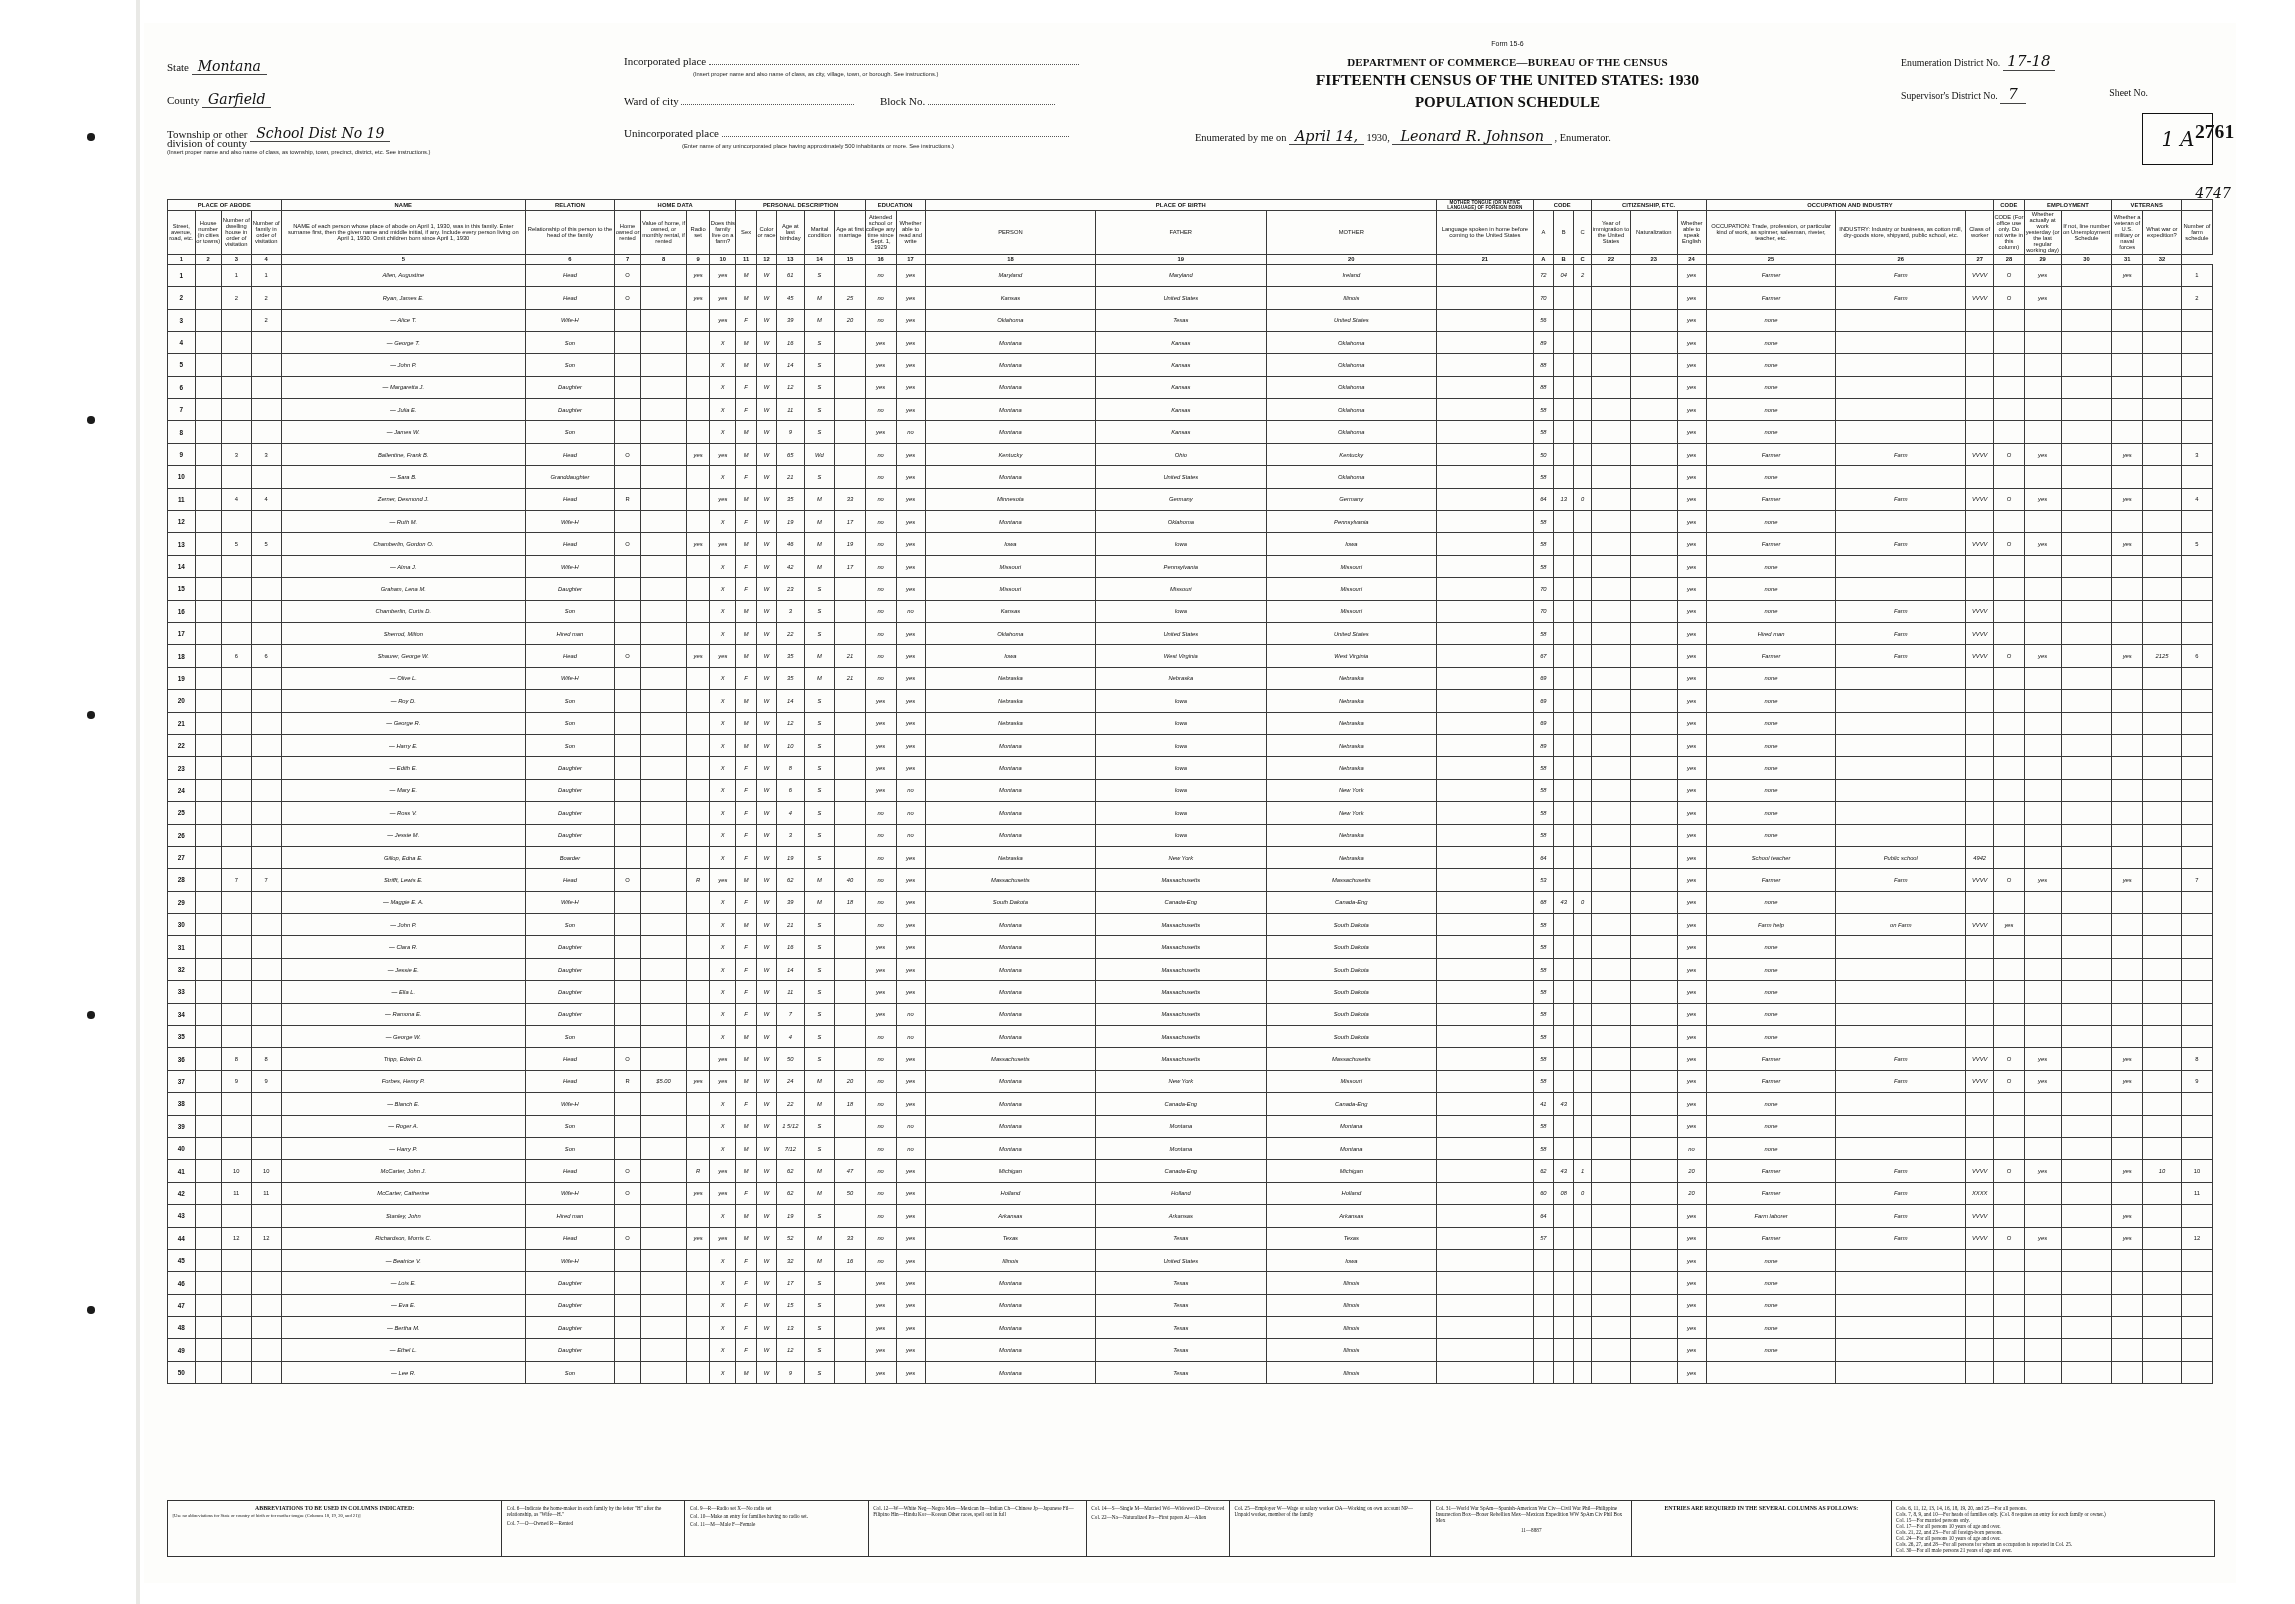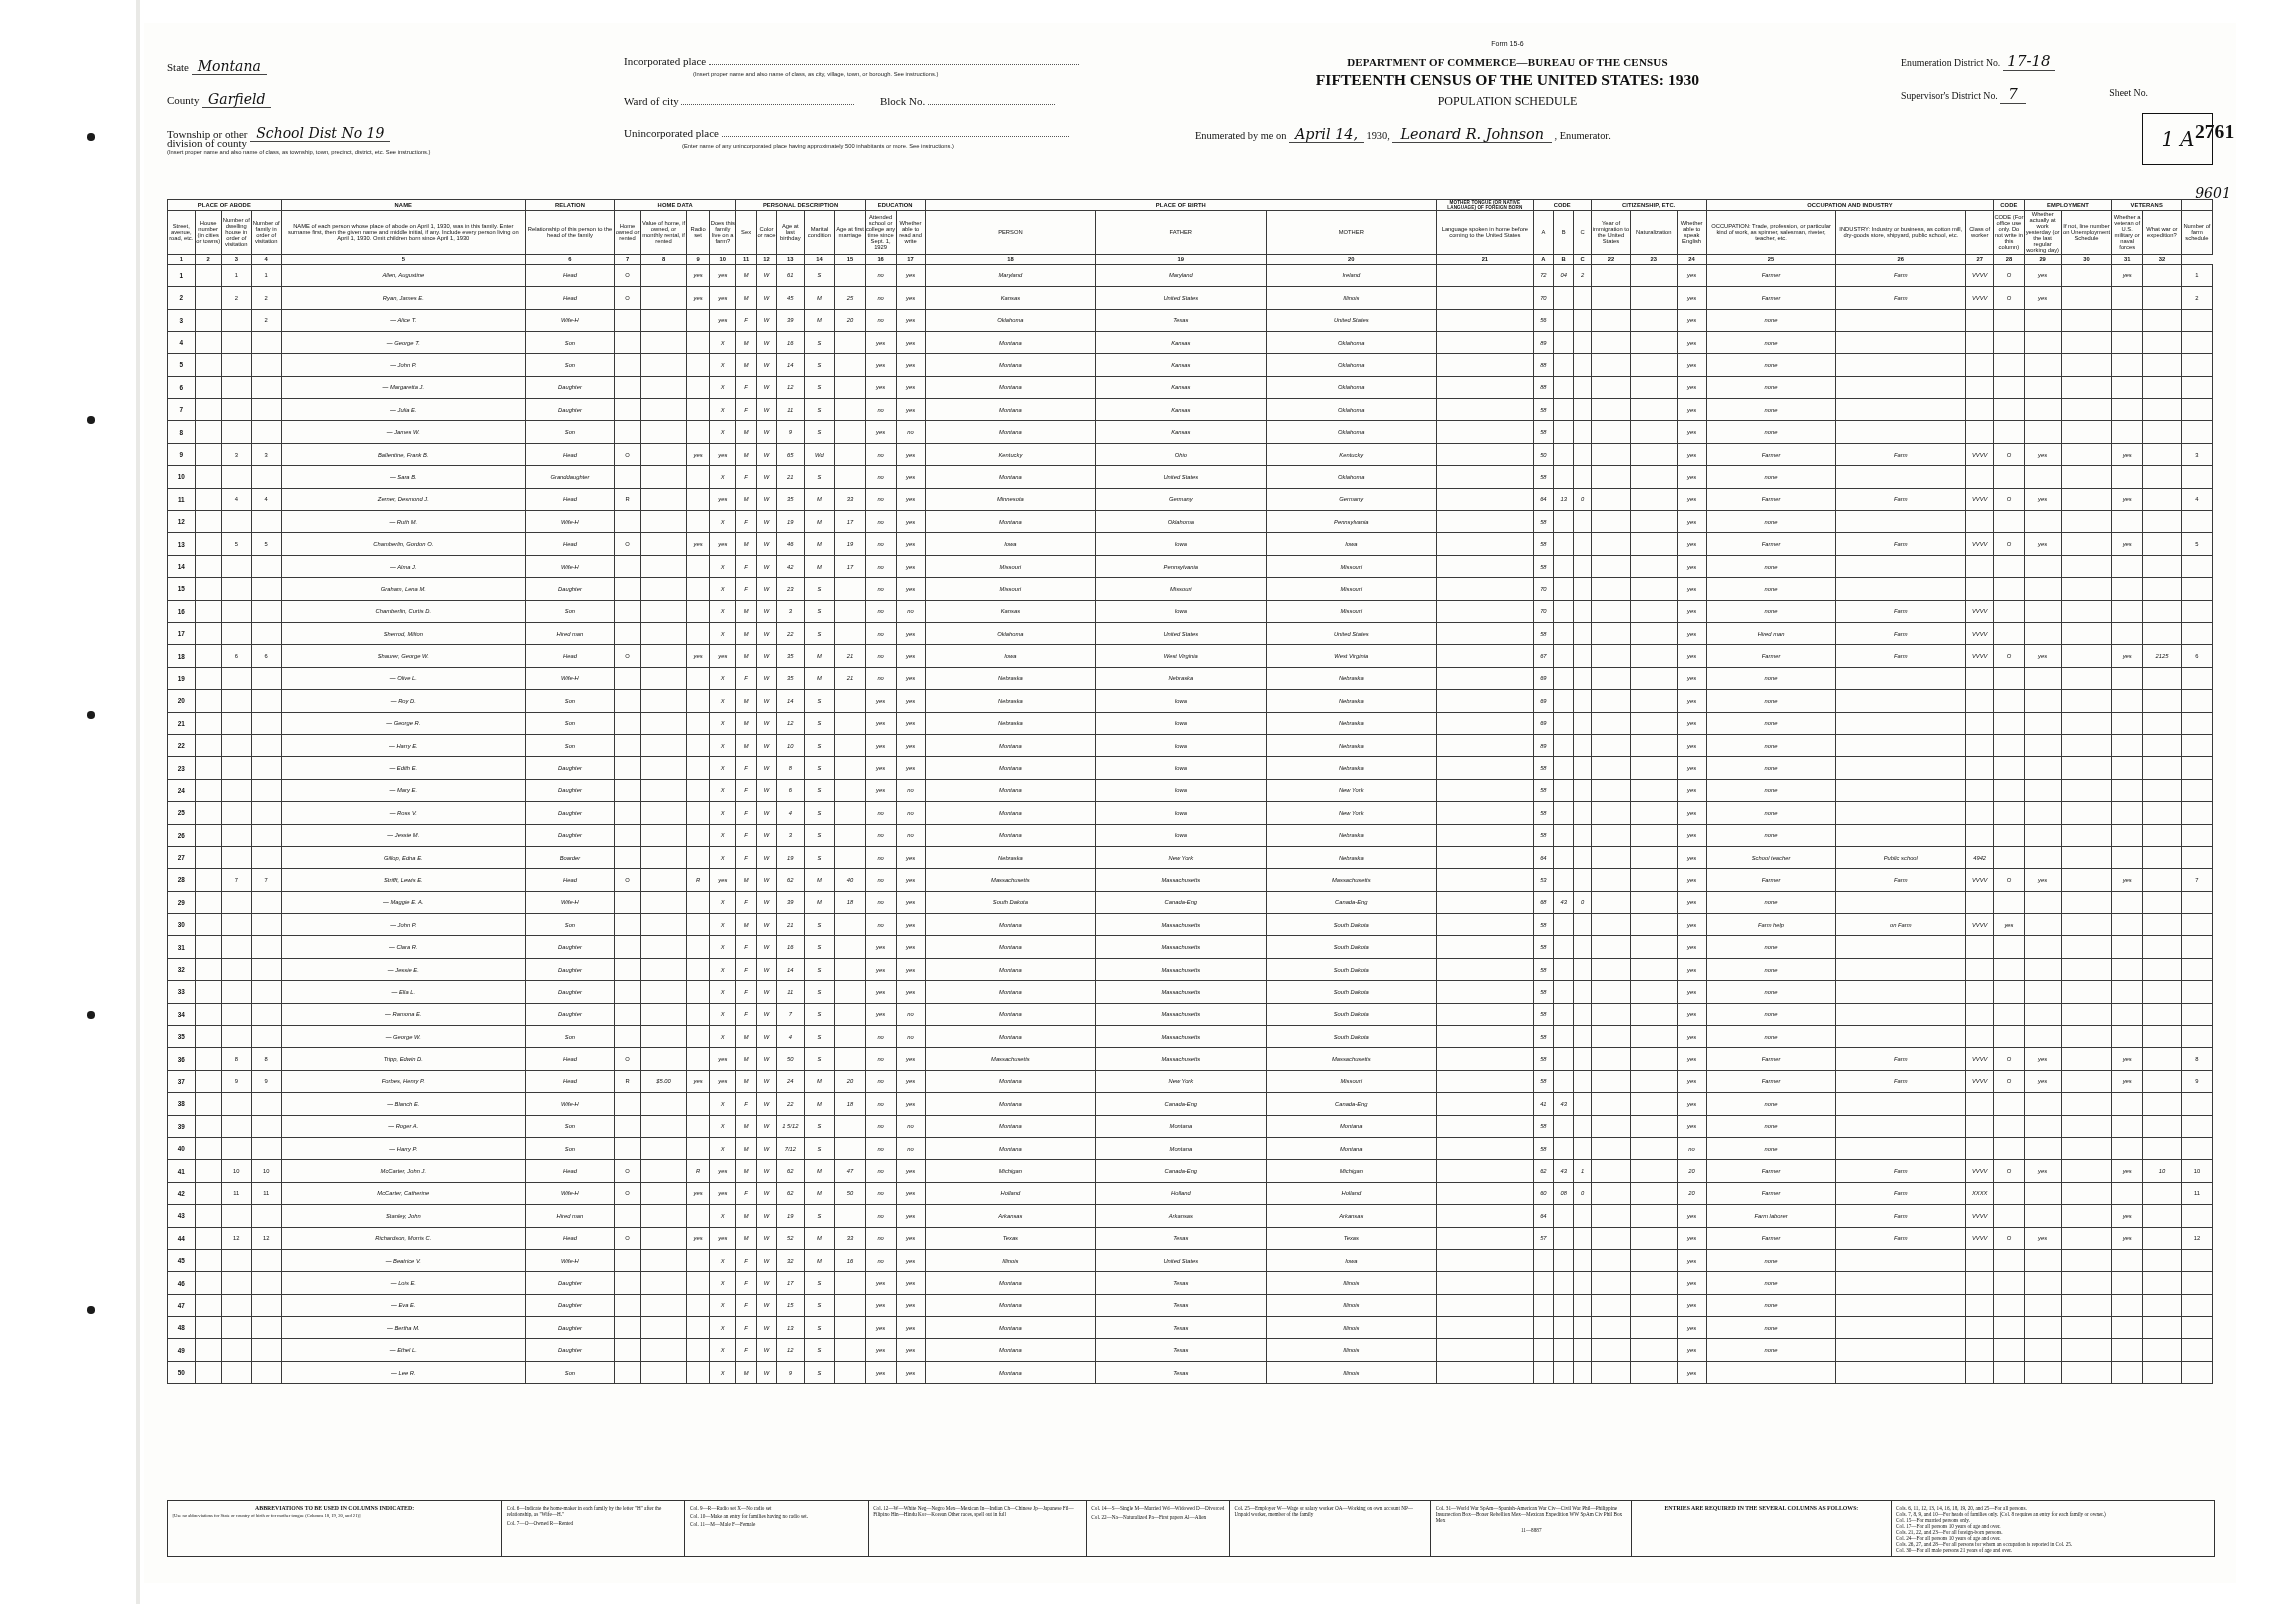--- a/index.html
+++ b/index.html
@@ -7,21 +7,21 @@
   #page{position:relative;width:2295px;height:1604px;background:#ffffff;overflow:hidden;}
   .sheet{position:absolute;left:144px;top:23px;width:2092px;height:1560px;background:#fdfdfb;}
   
   .hdr{position:relative;height:173px;}
   .lbl{font-size:11px;font-family:"Liberation Serif",serif;}
   .tiny{font-size:5.8px;color:#222;font-family:"Liberation Sans",sans-serif;}
   .hand{font-family:"DejaVu Serif",serif;font-style:italic;color:#111;}
   .formno{font-size:7px;font-family:"Liberation Sans",sans-serif;}
   .title1{font-size:11px;font-weight:bold;letter-spacing:0.2px;font-family:"Liberation Serif",serif;}
   .title2{font-size:15.6px;font-weight:bold;font-family:"Liberation Serif",serif;}
-  .title3{font-size:12px;font-weight:normal;font-family:"Liberation Serif",serif;}
+  .title3{font-size:15px;font-weight:bold;font-family:"Liberation Serif",serif;}
   
   .leftblk{position:absolute;left:23px;top:35px;width:439px;}
   .leftrow{margin-bottom:17.3px;font-size:11.6px;}
   .leftrow .val{font-family:"DejaVu Serif",serif;font-style:italic;font-size:14px;border-bottom:0.6px solid #444;padding:0 5.8px;}
   .midblk{position:absolute;left:480px;top:29px;width:624px;font-size:10.4px;}
   .midrow{margin-bottom:4.6px;}
   .dots{border-bottom:0.6px dotted #555;display:inline-block;}
   .rightblk{position:absolute;left:1757px;top:29px;width:324px;font-size:9.8px;}
   .edbox{position:absolute;right:11.6px;top:61px;width:69px;height:50px;border:1.2px solid #111;display:flex;align-items:center;justify-content:center;}
   .edbox .num{font-family:"DejaVu Serif",serif;font-style:italic;font-size:19.6px;}
@@ -124,21 +124,21 @@
         </div>
         <div>
           <span>Supervisor's District No.</span>
           <span class="hand" style="font-size:15px;padding:0 8px;border-bottom:0.6px solid #444">7</span>
         </div>
         <div class="sheetnoLbl">Sheet No.</div>
         <div class="edbox">
           <span class="num">1  A</span>
         </div>
         <div class="bignum">2761</div>
-        <div class="hand" style="position:absolute;right:-5.8px;top:133px;font-size:14px">9601</div>
+        <div class="hand" style="position:absolute;right:-5.8px;top:133px;font-size:14px">4747</div>
       </div>
     </div>
 
     <table class="census">
       <thead>
         <tr>
           <td colspan="4" class="grouphdr">PLACE OF ABODE</td>
           <td class="grouphdr">NAME</td>
           <td class="grouphdr">RELATION</td>
           <td colspan="4" class="grouphdr">HOME DATA</td>

